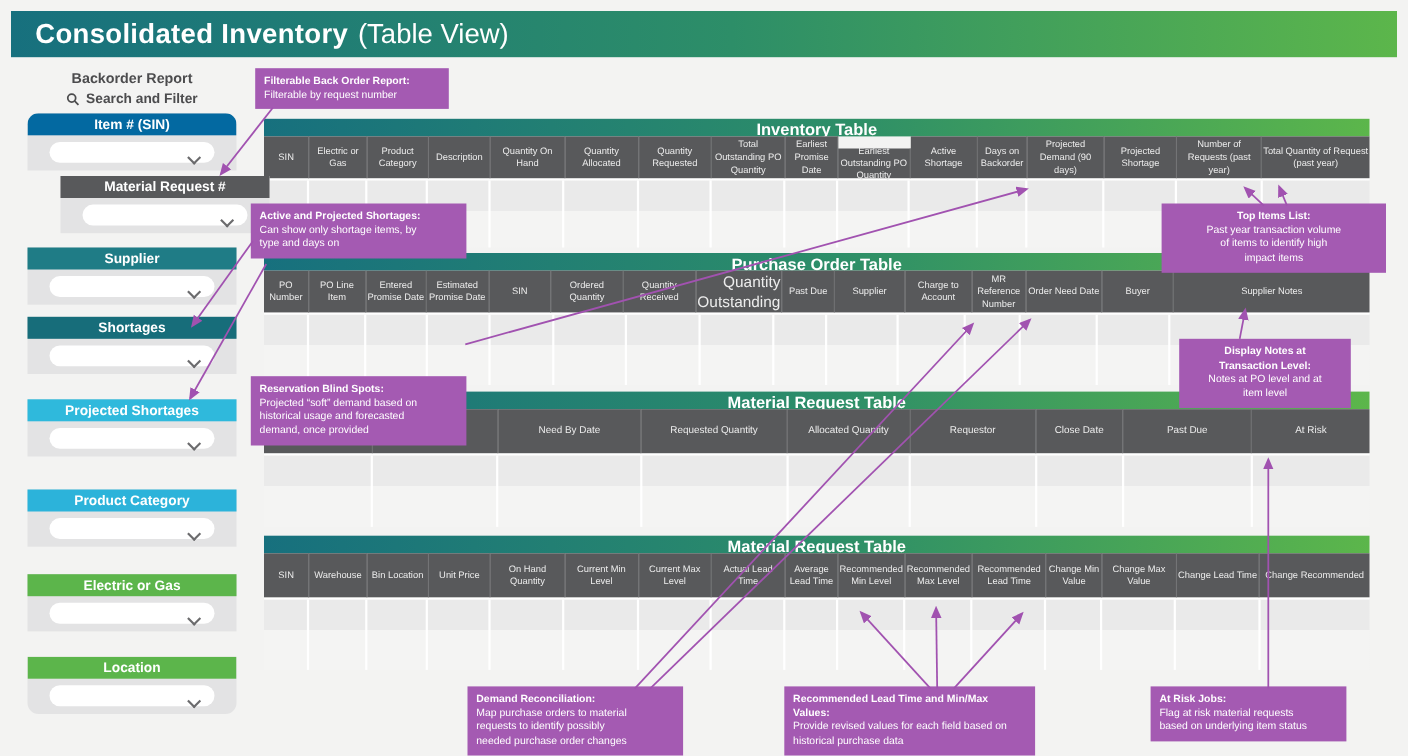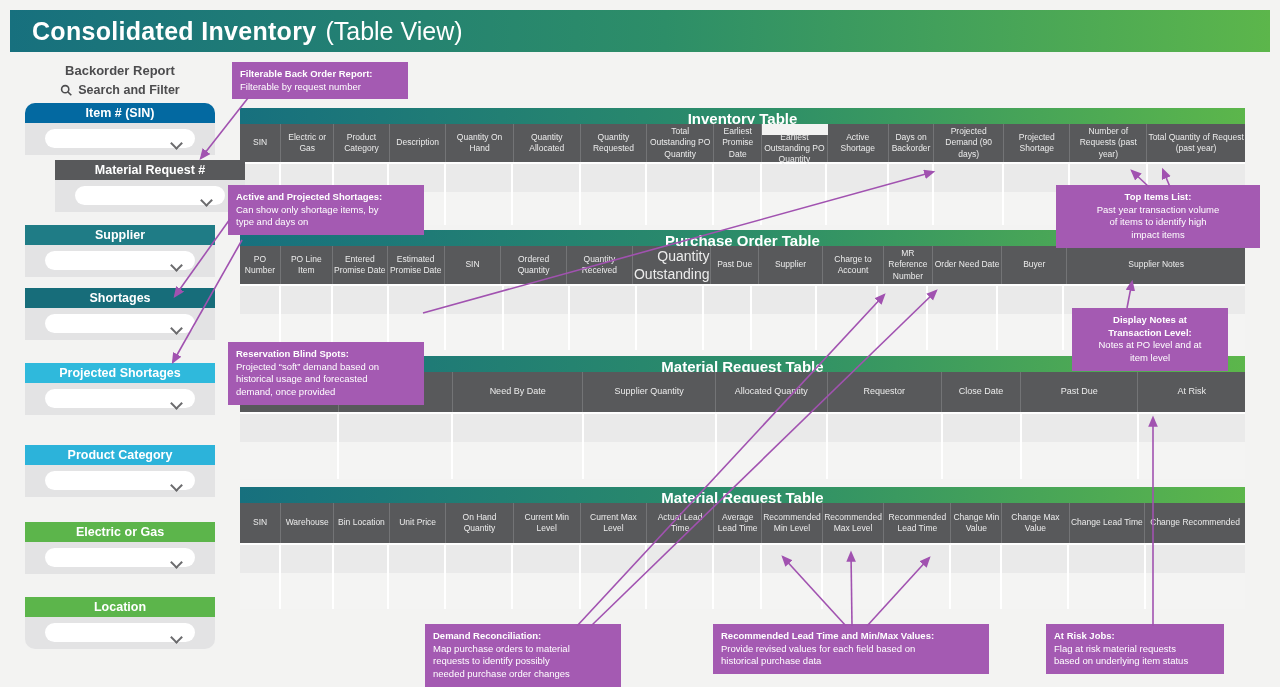--- a/index.html
+++ b/index.html
@@ -207,21 +207,21 @@
         <div class="td" style="flex: 66 1 0%;"></div>
         <div class="td" style="flex: 186 1 0%;"></div>
       </div>
     </div>
     <div class="tbl" style="top: 356px;">
       <div class="ttitle">Material Request Table</div>
       <div class="thead" style="height: 40px;">
         <div class="th" style="flex: 98 1 0%; font-size: 9px;">MR Reference Number</div>
         <div class="th" style="flex: 114 1 0%; font-size: 9px;">SIN</div>
         <div class="th" style="flex: 130 1 0%; font-size: 9px;">Need By Date</div>
-        <div class="th" style="flex: 133 1 0%; font-size: 9px;">Supplier Quantity</div>
+        <div class="th" style="flex: 133 1 0%; font-size: 9px;">Requested Quantity</div>
         <div class="th" style="flex: 111 1 0%; font-size: 9px;">Allocated Quantity</div>
         <div class="th" style="flex: 114 1 0%; font-size: 9px;">Requestor</div>
         <div class="th" style="flex: 78 1 0%; font-size: 9px;">Close Date</div>
         <div class="th" style="flex: 117 1 0%; font-size: 9px;">Past Due</div>
         <div class="th" style="flex: 107 1 0%; font-size: 9px;">At Risk</div>
       </div>
       <div class="tbody" style="height: 65px; background: linear-gradient(rgb(234, 234, 234) 0px, rgb(234, 234, 234) 28px, rgb(244, 244, 243) 28px);">
         <div class="td" style="flex: 98 1 0%;"></div>
         <div class="td" style="flex: 114 1 0%;"></div>
         <div class="td" style="flex: 130 1 0%;"></div>
@@ -282,21 +282,21 @@
 demand, once provided</div></div>
     <div class="callout center" style="left: 1056px; top: 185px; width: 204px;"><div class="ct">Top Items List:</div><div class="cb">Past year transaction volume
 of items to identify high
 impact items</div></div>
     <div class="callout center" style="left: 1072px; top: 308px; width: 156px;"><div class="ct">Display Notes at
 Transaction Level:</div><div class="cb">Notes at PO level and at
 item level</div></div>
     <div class="callout" style="left: 425px; top: 624px; width: 196px;"><div class="ct">Demand Reconciliation:</div><div class="cb">Map purchase orders to material
 requests to identify possibly
 needed purchase order changes</div></div>
-    <div class="callout" style="left: 713px; top: 624px; width: 276px;"><div class="ct">Recommended Lead Time and Min/Max Values:</div><div class="cb">Provide revised values for each field based on
+    <div class="callout" style="left: 713px; top: 624px; width: 228px;"><div class="ct">Recommended Lead Time and Min/Max Values:</div><div class="cb">Provide revised values for each field based on
 historical purchase data</div></div>
     <div class="callout" style="left: 1046px; top: 624px; width: 178px;"><div class="ct">At Risk Jobs:</div><div class="cb">Flag at risk material requests
 based on underlying item status</div></div>
   </div>
 
 <svg id="arrows" width="1280" height="687">
   <defs>
     <marker id="ah" markerWidth="8" markerHeight="8" refX="5.5" refY="3" orient="auto">
       <path d="M0,0 L7,3 L0,6 Z" fill="#a152b0"></path>
     </marker>

